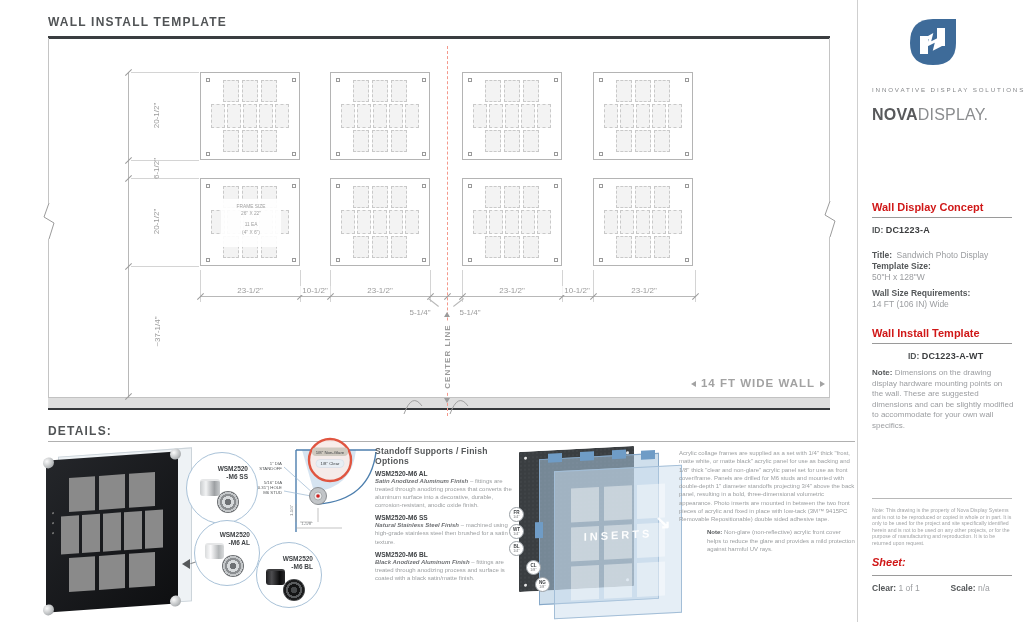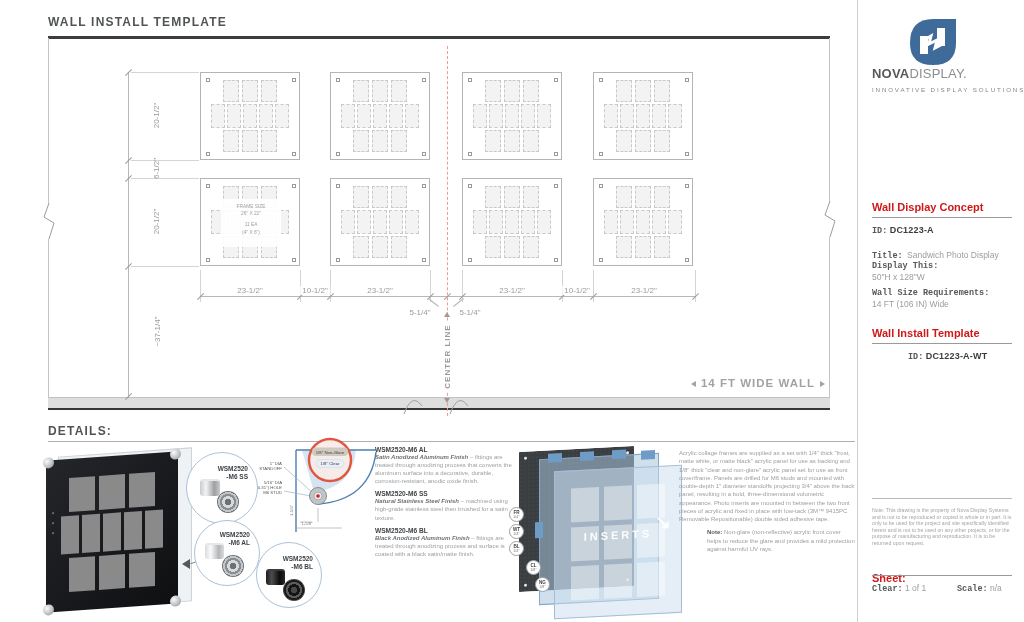--- a/index.html
+++ b/index.html
@@ -116,30 +116,30 @@
 
   .ctext{position:absolute;left:679px;top:446px;width:176px;}
   .ctext h4{margin:0;font-size:7.6px;font-weight:bold;color:#55585a;line-height:1.3;}
   .cbody{margin-top:3px;font-size:6px;line-height:1.38;color:#9b9ea0;}
   .cnote{margin-top:5px;padding-left:28px;font-size:6px;line-height:1.38;color:#9b9ea0;}
   .bold-dark{font-weight:bold;color:#55585a;}
 
   
   .sep{position:absolute;left:857px;top:0;width:1px;height:622px;background:#cfcfcf;}
   .sb{position:absolute;left:872px;width:141px;}
-  .brandline{font-size:13px;letter-spacing:0.2px;white-space:nowrap;}
+  .brandline{font-size:16px;letter-spacing:0.2px;white-space:nowrap;margin-top:40px;}
   .brand-b{font-weight:800;color:#58595b;}
   .brand-l{font-weight:400;color:#8b8d8f;}
   .tagline{font-size:6.2px;letter-spacing:1.85px;color:#85878a;white-space:nowrap;}
   .addr{font-size:7.8px;line-height:10.4px;color:#6f7174;}
   .redhead{font-size:11px;font-weight:bold;color:#d01818;}
   .rule{position:absolute;left:872px;width:140px;height:1px;background:#9a9a9a;}
   .idrow{font-size:8.5px;color:#55585a;}
   .idrow b{color:#3a3c3e;font-size:9px;letter-spacing:0.2px;}
-  .lab{font-size:8.5px;font-weight:bold;color:#55585a;font-family:Liberation Mono, monospace;}
+  .lab{font-size:8.5px;font-weight:bold;color:#55585a;}
   .val{font-size:8.5px;color:#9b9da0;}
   .notetxt{font-size:8px;line-height:10.6px;color:#9b9da0;}
   .legal{font-size:5.2px;line-height:6.6px;color:#a3a5a7;}
   .sheetrow{font-size:8.5px;}
 </style>
 </head>
 <body>
 
 <div class="page">
 
@@ -467,20 +467,21 @@
     <text x="32" y="36" font-size="4.3" text-anchor="end" fill="#55585a">STANDOFF</text>
     <text x="32" y="50" font-size="4.3" text-anchor="end" fill="#55585a">5/16" DIA</text>
     <text x="32" y="55" font-size="4.3" text-anchor="end" fill="#55585a">(0.31") HOLE</text>
     <text x="32" y="60" font-size="4.3" text-anchor="end" fill="#55585a">M6 STUD</text>
     <path d="M46 70 V88 M50 88 H62 M68 74 V88 M46 94 H92" stroke="#9b9b9b" stroke-width="0.6" fill="none"></path>
     <text x="43" y="82" font-size="4.3" fill="#7d8083" transform="rotate(-90 43 82)">1-1/4"</text>
     <text x="57" y="91" font-size="4.3" text-anchor="middle" fill="#7d8083">1-5/8"</text>
   </svg>
 
   <div class="stext">
+    <h4>Standoff Supports / Finish Options</h4>
     <div class="sitem">
       <div class="sname">WSM2520-M6 AL</div>
       <div class="sdesc"><span class="sfinish">Satin Anodized Aluminum Finish</span><span> – fittings are treated through anodizing process that converts the aluminum surface into a decorative, durable, corrosion-resistant, anodic oxide finish.</span></div>
     </div>
     <div class="sitem">
       <div class="sname">WSM2520-M6 SS</div>
       <div class="sdesc"><span class="sfinish">Natural Stainless Steel Finish</span><span> – machined using high-grade stainless steel then brushed for a satin texture.</span></div>
     </div>
     <div class="sitem">
       <div class="sname">WSM2520-M6 BL</div>
@@ -560,33 +561,34 @@
   </svg>
   <div class="sb brandline" style="top:66px;">
     <span class="brand-b">NOVA</span><span class="brand-l">DISPLAY.</span>
   </div>
   <div class="sb tagline" style="top:86px;">INNOVATIVE DISPLAY SOLUTIONS</div>
 
   <div class="sb redhead" style="top:201px;">Wall Display Concept</div>
   <div class="rule" style="top:217px;"></div>
   <div class="sb idrow" style="top:225px;"><b2 class="lab">ID:</b2> <b>DC1223-A</b></div>
   <div class="sb" style="top:244px;"><span class="lab">Title:</span> <span class="val">Sandwich Photo Display</span></div>
-  <div class="sb lab" style="top:261px;">Display This:</div>
+  <div class="sb lab" style="top:261px;">Template Size:</div>
   <div class="sb val" style="top:272px;">50"H x 128"W</div>
   <div class="sb lab" style="top:288px;">Wall Size Requirements:</div>
   <div class="sb val" style="top:299px;">14 FT (106 IN) Wide</div>
 
   <div class="sb redhead" style="top:327px;">Wall Install Template</div>
   <div class="rule" style="top:343px;"></div>
   <div class="sb idrow" style="top:351px;margin-left:36px;"><b2 class="lab">ID:</b2> <b>DC1223-A-WT</b></div>
+  <div class="sb notetxt" style="top:368px;width:142px;"><span class="bold-dark">Note:</span> <span>Dimensions on the drawing display hardware mounting points on the wall. These are suggested dimensions and can be slightly modified to accommodate for your own wall specifics.</span></div>
 
   <div class="rule" style="top:498px;background:#b8b8b8;"></div>
   <div class="sb legal" style="top:507px;width:142px;">Note: This drawing is the property of Nova Display Systems and is not to be reproduced or copied in whole or in part. It is only to be used for the project and site specifically identified herein and is not to be used on any other projects, or for the purpose of manufacturing and reproduction. It is to be returned upon request.</div>
 
-  <div class="sb redhead" style="top:572px;">Sheet:</div>
+  <div class="sb redhead" style="top:556px;font-style:italic;">Sheet:</div>
   <div class="rule" style="top:575px;"></div>
   <div class="sb sheetrow" style="top:583px;">
     <span class="lab">Clear:</span>
     <span class="val">1 of 1</span>
     <span style="display:inline-block;width:26px;"></span>
     <span class="lab">Scale:</span>
     <span class="val">n/a</span>
   </div>
 
 </div>

